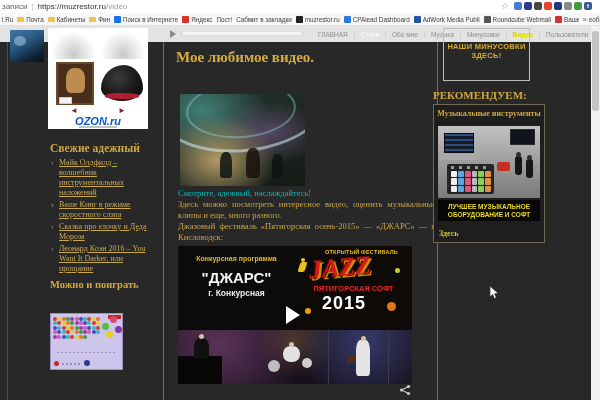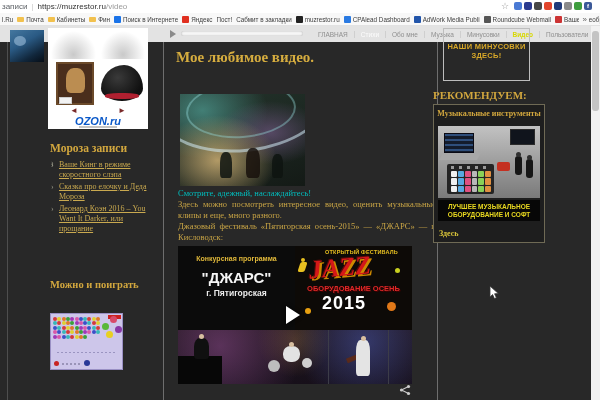--- a/index.html
+++ b/index.html
@@ -308,23 +308,23 @@
         <div class="oz-hand"></div>
         <div class="oz-chip"></div>
       </div>
     <div class="oz-iron"></div>
     <span class="oz-arrow oz-prev">◄</span>
     <span class="oz-arrow oz-next">►</span>
     <div class="oz-logo">OZON.ru</div>
     <div class="oz-sub"></div>
   </div>
 
-  <div class="sb-h1">Мороза записи</div>
+  <div class="sb-h1">Свежие адежный</div>
   <ul class="posts">
-      <li class="post"><span class="bullet">›</span></li>
+      <li class="post"><span class="bullet">›</span><a href="#">Майк Олдфилд – волшебник инструментальных наложений</a></li>
       <li class="post"><span class="bullet">›</span></li>
       <li class="post"><span class="bullet">›</span><a href="#">Ваше Кинг в режиме скоростного слэпа</a></li>
       <li class="post"><span class="bullet">›</span><a href="#">Сказка про елочку и Деда Мороза</a></li>
       <li class="post"><span class="bullet">›</span><a href="#">Леонард Коэн 2016 – You Want It Darker, или прощание</a></li>
     </ul>
   <div class="sb-h2">Можно и поиграть</div>
 
   <div class="game">
     <div class="game-bar"></div>
     <div style="position:absolute;left:2px;top:3px;width:48px;height:24px;">
@@ -403,27 +403,27 @@
 
   <div class="cyan-line">Смотрите, адежный, наслаждайтесь!</div>
   <div class="m-par intro">Здесь можно посмотреть интересное видео, оценить музыкальные клипы и еще, много разного.</div>
   <div class="m-par festival">Джазовый фестиваль «Пятигорская осень-2015» — «ДЖАРС» — г. Кисловодск:</div>
 
   <div class="player">
     <div class="pl-top">
       <div class="pl-left">
         <div class="pl-l1">Конкурсная программа</div>
         <div class="pl-l2">"ДЖАРС"</div>
-        <div class="pl-l3">г. Пятигорская</div>
+        <div class="pl-l3">г. Конкурсная</div>
       </div>
       <div class="pl-right">
         <div class="rp-top">ОТКРЫТЫЙ ФЕСТИВАЛЬ</div>
         <div class="rp-fig"></div>
         <div class="rp-jazz">JAZZ</div>
-        <div class="rp-osen">ОБОРУДОВАНИЕ ОСЕНЬ</div>
+        <div class="rp-osen">ПЯТИГОРСКАЯ СОФТ</div>
         <div class="rp-year">2015</div>
         <div class="splat sp1"></div>
         <div class="splat sp2"></div>
         <div class="splat sp3"></div>
       </div>
     </div>
     <div class="pl-play"></div>
     <div class="pl-stage">
       <div class="st-el truss"></div>
       <div class="st-el truss2"></div>

